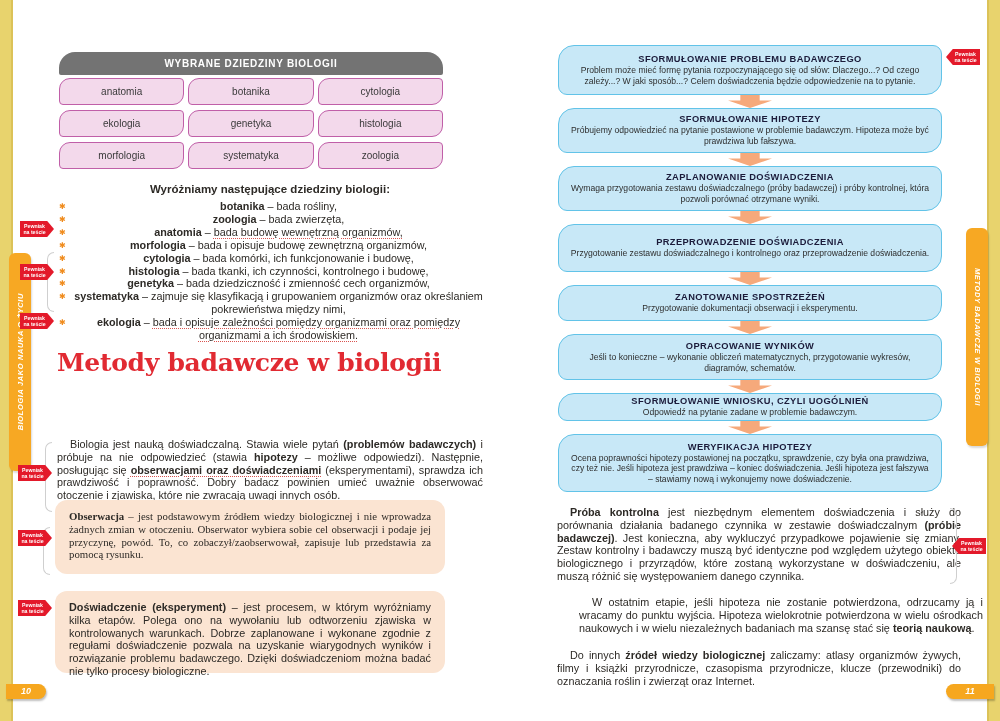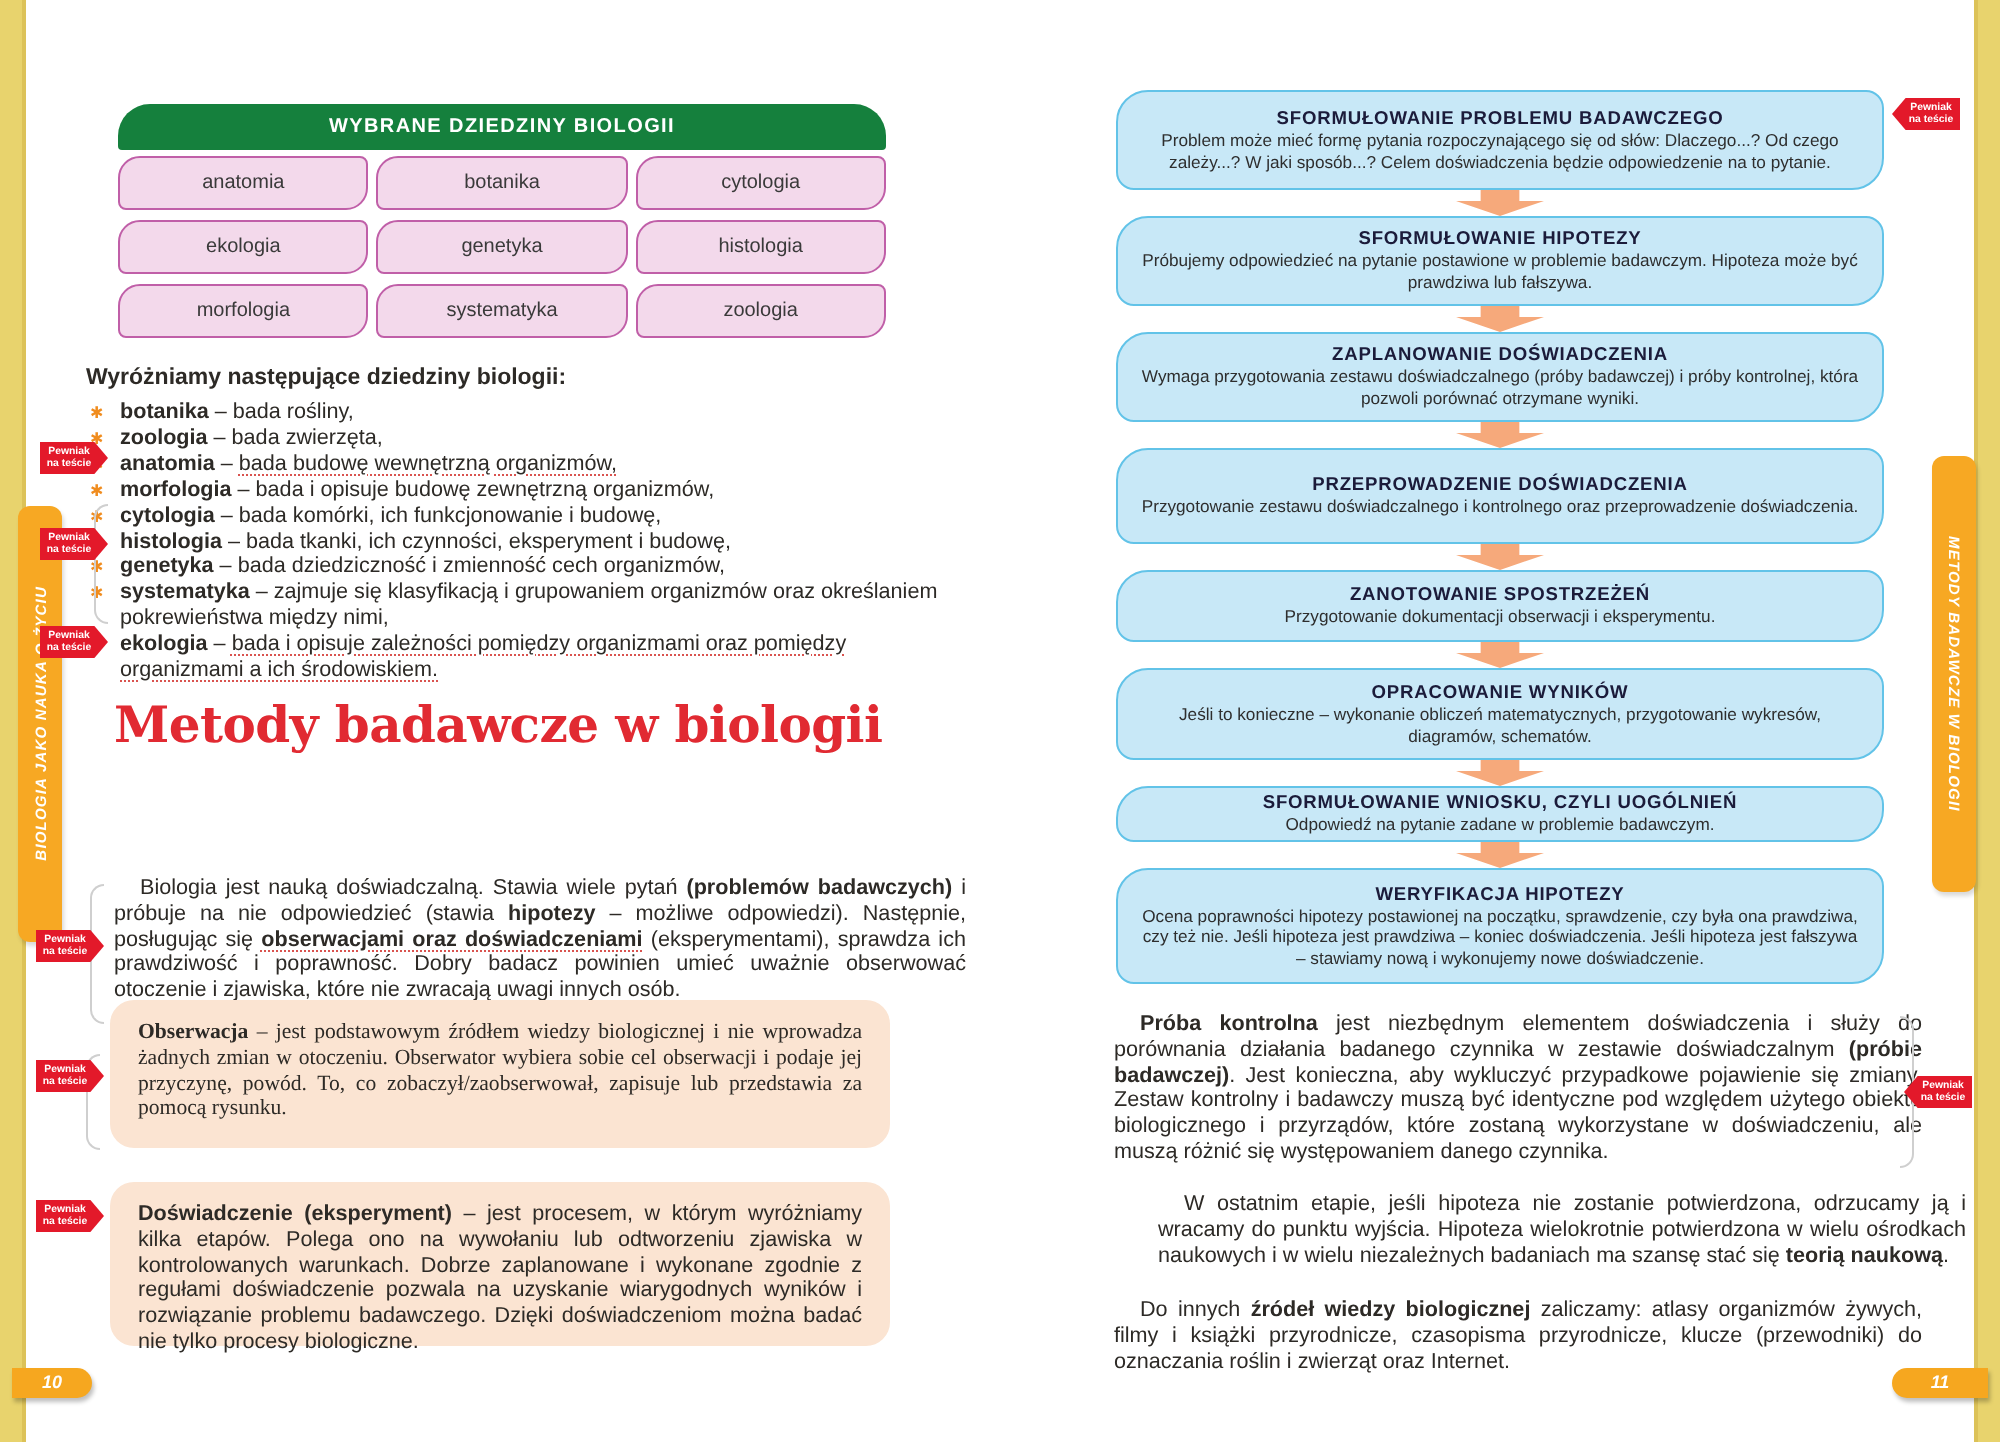--- a/index.html
+++ b/index.html
@@ -33,32 +33,32 @@
     position:absolute; top:684px; height:15px; background:#f6a71f; color:#fff;
     font-weight:bold; font-style:italic; font-size:9px; line-height:15px;
     text-align:center; box-shadow:1px 2px 2px rgba(0,0,0,0.25);
   }
   .pn-l { left:6px; width:40px; border-radius:0 9px 9px 0; }
   .pn-r { left:946px; width:48px; border-radius:9px 0 0 9px; }
 
   
   .domtable { position:absolute; left:59px; top:52px; width:384px; }
   .domtable-header {
-    height:23px; background:#15803d; color:#fff; font-weight:bold;
+    height:23px; background:#737373; color:#fff; font-weight:bold;
     font-size:10px; letter-spacing:0.7px; text-align:center; line-height:23px;
     border-radius:16px 16px 2px 2px; margin-bottom:3px;
   }
   .domtable-grid { display:grid; grid-template-columns:1fr 1fr 1fr; gap:5px 4px; }
   .cell {
     height:27px; background:#f3d9eb; border:1px solid #c05fa8;
     border-radius:11px 4px 11px 4px; font-size:10px; color:#3a3a3a;
     display:flex; align-items:center; justify-content:center;
   }
 
-  .list-block { position:absolute; left:43px; top:183px; width:426px; }
+  .list-block { position:absolute; left:57px; top:183px; width:426px;text-align:center; }
   .list-intro { font-weight:bold; font-size:11.5px; margin-bottom:5px; }
   .fields-list { list-style:none; }
   .fields-list li {
     position:relative; padding-left:17px; font-size:10.8px; line-height:12.9px;
   }
   .bullet {
     position:absolute; left:2px; top:1px; color:#f08c1e; font-size:8px;
   }
   .b { font-weight:bold; }
   .u { text-decoration:underline dotted #d9534f 1px; text-underline-offset:2px; }
@@ -153,21 +153,21 @@
   </div>
 
   <div class="list-block">
     <p class="list-intro">Wyróżniamy następujące dziedziny biologii:</p>
     <ul class="fields-list">
       <li><span class="bullet">✱</span><span class="li-text"><span class="b">botanika</span><span> – bada rośliny,</span></span></li>
       <li><span class="bullet">✱</span><span class="li-text"><span class="b">zoologia</span><span> – bada zwierzęta,</span></span></li>
       <li><span class="bullet">✱</span><span class="li-text"><span class="b">anatomia</span><span> – </span><span class="u">bada budowę wewnętrzną organizmów,</span></span></li>
       <li><span class="bullet">✱</span><span class="li-text"><span class="b">morfologia</span><span> – bada i opisuje budowę zewnętrzną organizmów,</span></span></li>
       <li><span class="bullet">✱</span><span class="li-text"><span class="b">cytologia</span><span> – bada komórki, ich funkcjonowanie i budowę,</span></span></li>
-      <li><span class="bullet">✱</span><span class="li-text"><span class="b">histologia</span><span> – bada tkanki, ich czynności, eksperyment i budowę,</span></span></li>
+      <li><span class="bullet">✱</span><span class="li-text"><span class="b">histologia</span><span> – bada tkanki, ich czynności, kontrolnego i budowę,</span></span></li>
       <li><span class="bullet">✱</span><span class="li-text"><span class="b">genetyka</span><span> – bada dziedziczność i zmienność cech organizmów,</span></span></li>
       <li><span class="bullet">✱</span><span class="li-text"><span class="b">systematyka</span><span> – zajmuje się klasyfikacją i grupowaniem organizmów oraz określaniem pokrewieństwa między nimi,</span></span></li>
       <li><span class="bullet">✱</span><span class="li-text"><span class="b">ekologia</span><span> – </span><span class="u">bada i opisuje zależności pomiędzy organizmami oraz pomiędzy organizmami a ich środowiskiem.</span></span></li>
     </ul>
   </div>
 
   <h1 class="heading">Metody badawcze w biologii</h1>
 
   <p class="para indent para-intro"><span>Biologia jest nauką doświadczalną. Stawia wiele pytań </span><span class="b">(problemów badawczych)</span><span> i próbuje na nie odpowiedzieć (stawia </span><span class="b">hipotezy</span><span> – możliwe odpowiedzi). Następnie, posługując się </span><span class="b u">obserwacjami oraz doświadczeniami</span><span> (eksperymentami), sprawdza ich prawdziwość i poprawność. Dobry badacz powinien umieć uważnie obserwować otoczenie i zjawiska, które nie zwracają uwagi innych osób.</span></p>
 

